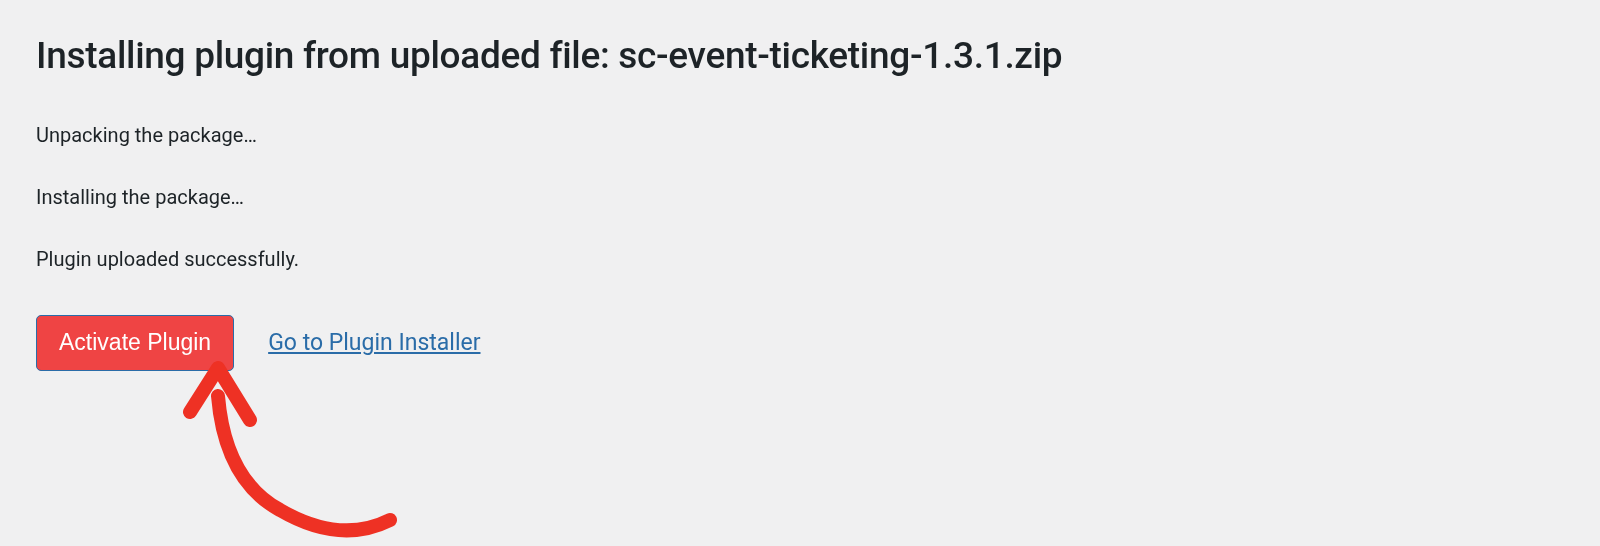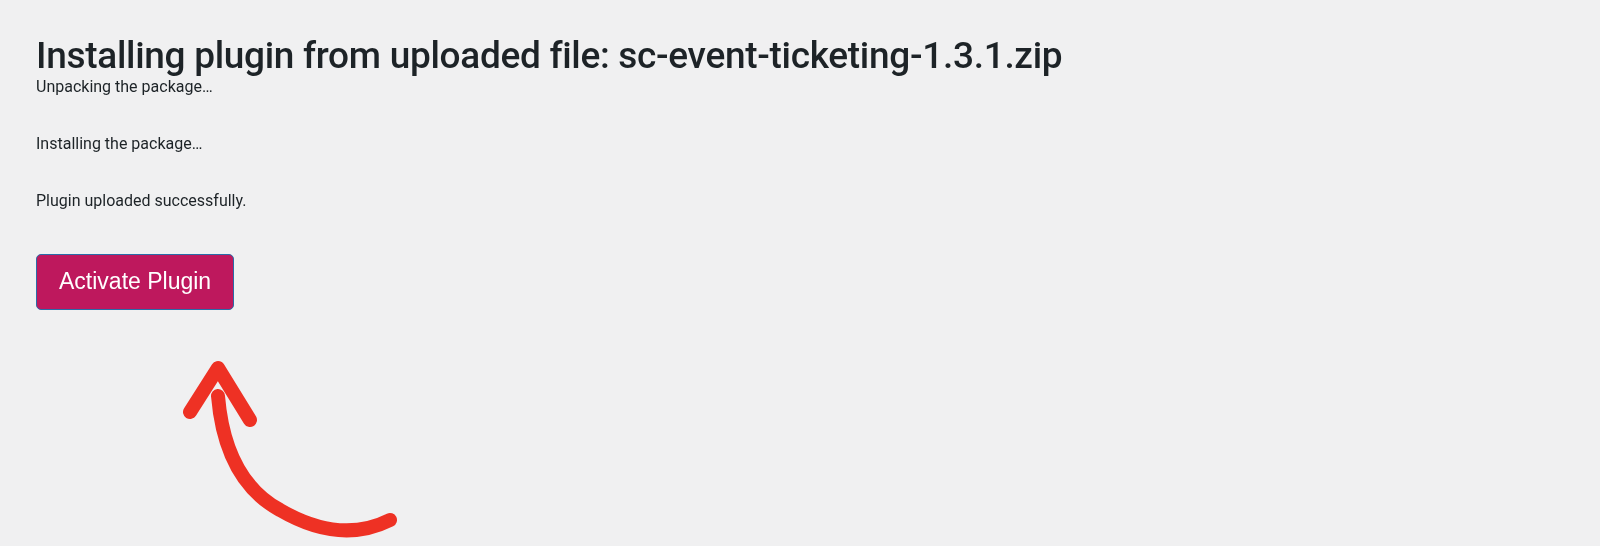--- a/index.html
+++ b/index.html
@@ -12,37 +12,38 @@
       background: #f0f0f1;
       width: 1600px;
       height: 546px;
       padding: 34px 36px;
       color: #1d2327;
     }
     .page-title {
       font-size: 37px;
       font-weight: 500;
       color: #1d2327;
+      margin-bottom: 46px;
       letter-spacing: -0.3px;
     }
     .status-line {
-      font-size: 16px;
+      font-size: 20px;
       font-weight: 400;
       color: #1d2327;
       margin-bottom: 38px;
     }
     .actions {
       display: flex;
       align-items: center;
       gap: 34px;
       margin-top: 44px;
     }
     .button-primary {
       display: inline-block;
-      background: #be185d;
+      background: #ef4444;
       border: 1px solid #2a6ca8;
       color: #ffffff;
       font-size: 23px;
       font-weight: 400;
       padding: 13px 22px;
       border-radius: 5px;
       cursor: pointer;
       text-align: center;
       line-height: 1.2;
     }
@@ -63,20 +64,21 @@
 <body>
 
 <h1 class="page-title">Installing plugin from uploaded file: sc-event-ticketing-1.3.1.zip</h1>
 
 <p class="status-line">Unpacking the package…</p>
 <p class="status-line">Installing the package…</p>
 <p class="status-line">Plugin uploaded successfully.</p>
 
 <div class="actions">
   <button class="button-primary">Activate Plugin</button>
+  <a class="link">Go to Plugin Installer</a>
 </div>
 
 <svg class="annotation-arrow" width="260" height="190" viewBox="0 0 260 190">
 
   <path d="M 220 160 Q 170 185 110 150 Q 55 120 48 36" stroke="#ee3124" stroke-width="14" fill="none" stroke-linecap="round"></path>
 
   <path d="M 20 52 L 48 8 L 80 60" stroke="#ee3124" stroke-width="14" fill="none" stroke-linecap="round" stroke-linejoin="round"></path>
 </svg>
 
 </body></html>

